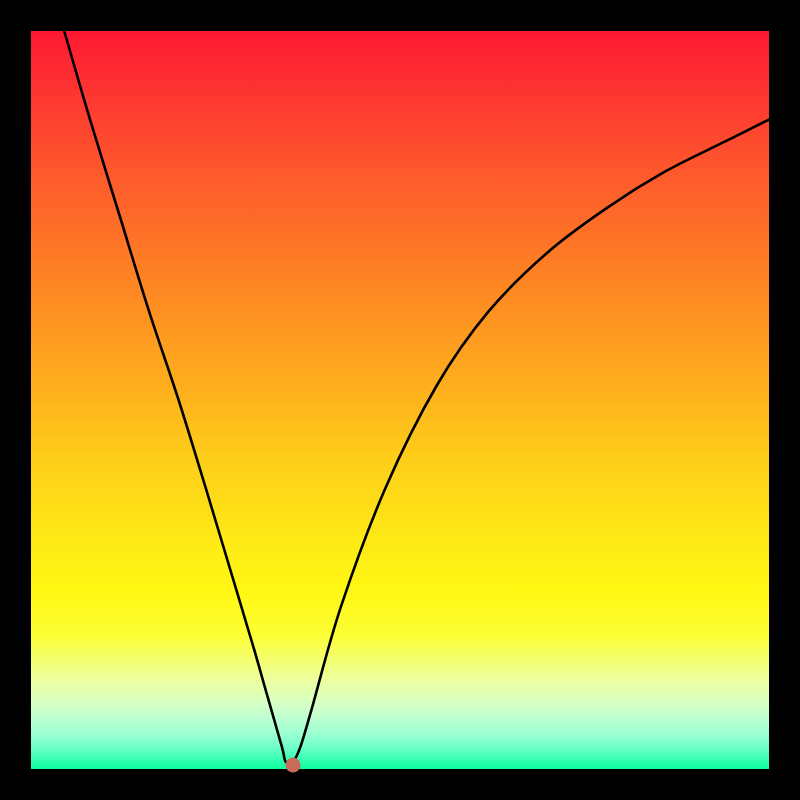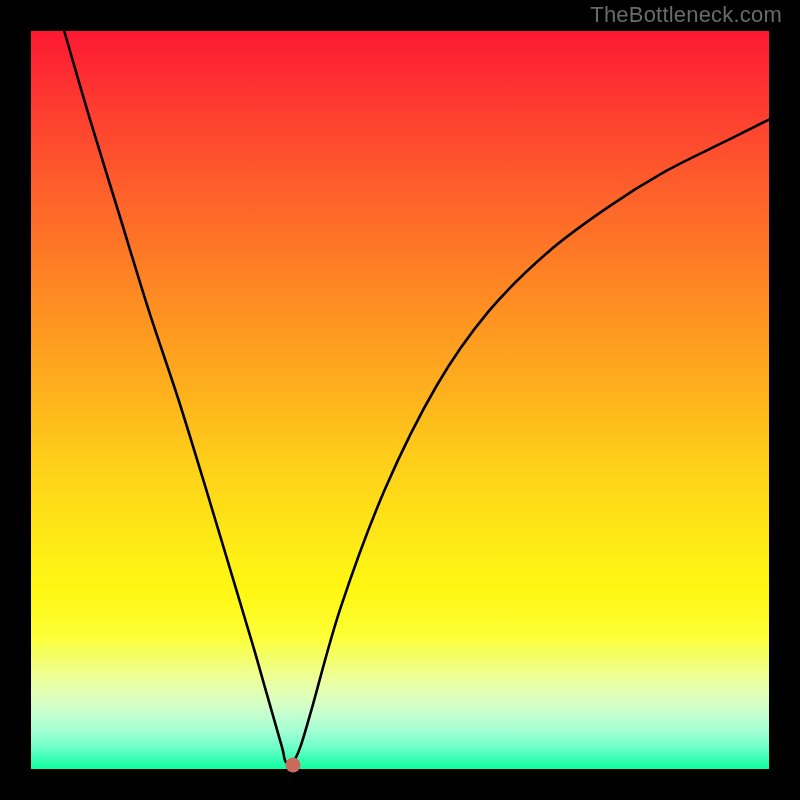--- a/index.html
+++ b/index.html
@@ -70,20 +70,19 @@
     left: 0;
     top: 0;
     transform: translate(-50%, -50%);
     z-index: 3;
   }
 </style>
 </head>
 <body>
 
 <div class="container">
-  <div class="watermark">TheBottleneck.com</div>
   <div class="plot-area">
     <svg class="curve" viewBox="0 0 738 738" preserveAspectRatio="none">
       <path id="curve-path" fill="none" stroke="#000000" stroke-width="2.6" stroke-linecap="round" stroke-linejoin="round" d="M 33.21 0.00 C 37.52 14.76, 49.81 57.81, 59.04 88.56 C 68.27 119.31, 78.72 152.52, 88.56 184.50 C 98.40 216.48, 108.24 249.69, 118.08 280.44 C 127.92 311.19, 137.76 338.25, 147.60 369.00 C 157.44 399.75, 168.51 436.65, 177.12 464.94 C 185.73 493.23, 191.88 514.14, 199.26 538.74 C 206.64 563.34, 215.25 591.63, 221.40 612.54 C 227.55 633.45, 231.24 646.98, 236.16 664.20 C 241.08 681.42, 247.85 704.79, 250.92 715.86 C 254.00 726.93, 252.76 728.16, 254.61 730.62 C 256.45 733.08, 259.53 733.08, 261.99 730.62 C 264.45 728.16, 266.30 724.47, 269.37 715.86 C 272.44 707.25, 273.68 702.33, 280.44 678.96 C 287.20 655.59, 297.66 612.54, 309.96 575.64 C 322.26 538.74, 338.25 494.46, 354.24 457.56 C 370.23 420.66, 388.68 383.76, 405.90 354.24 C 423.12 324.72, 439.11 302.58, 457.56 280.44 C 476.01 258.30, 496.92 238.62, 516.60 221.40 C 536.28 204.18, 555.96 190.65, 575.64 177.12 C 595.32 163.59, 615.00 151.29, 634.68 140.22 C 654.36 129.15, 676.50 119.31, 693.72 110.70 C 710.94 102.09, 730.62 92.25, 738.00 88.56"></path>
     </svg>
     <div class="bottom-dot" id="dot" style="left: 261.99px; top: 734.31px; background: rgb(201, 107, 90);"></div>
   </div>
 </div>
 
 </body></html>

